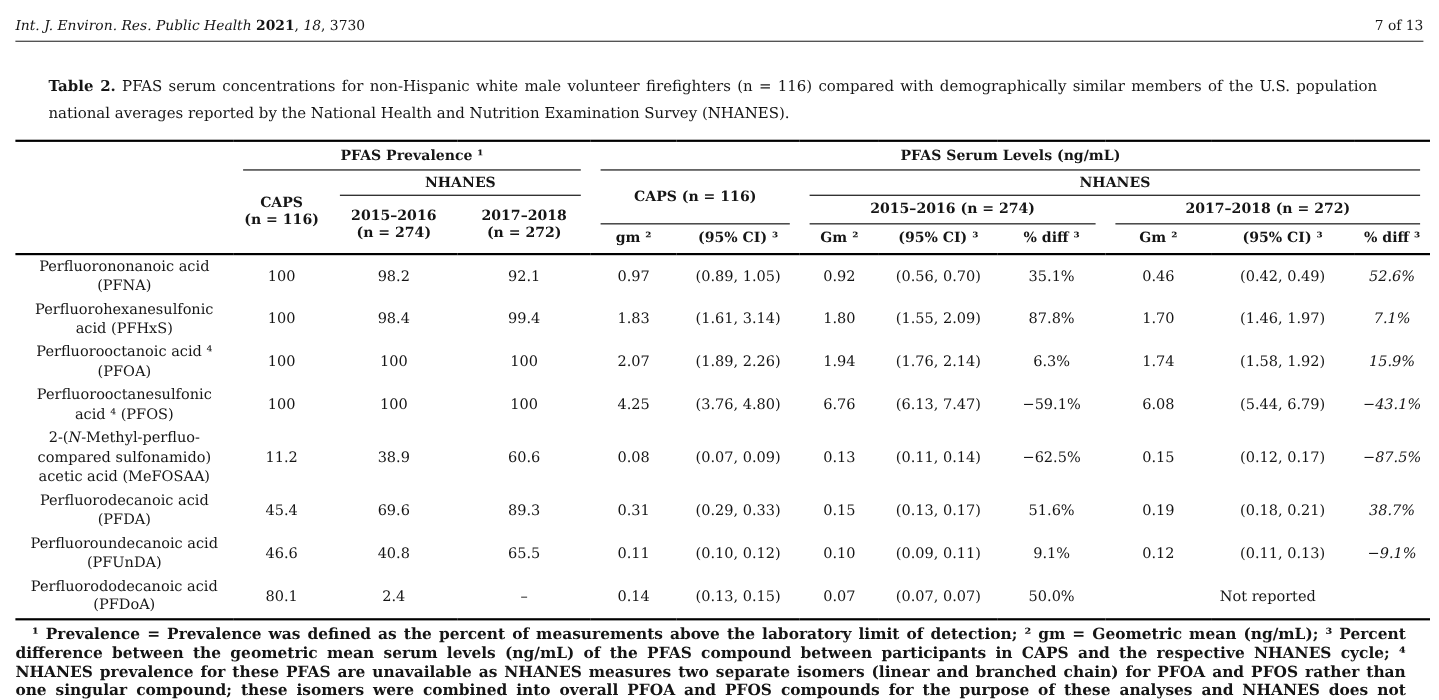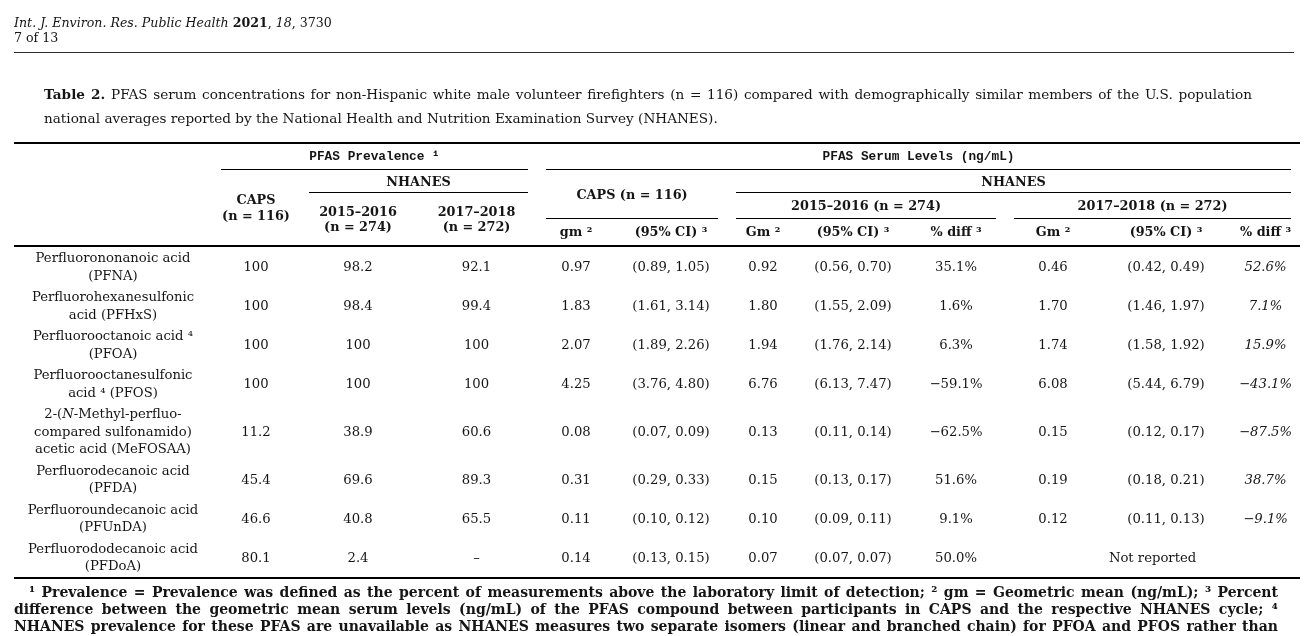--- a/index.html
+++ b/index.html
@@ -9,21 +9,20 @@
     font-family: "DejaVu Serif", "Liberation Serif", serif;
     overflow: hidden;
   }
   .page { padding: 0 14px; }
 
   
   .journal-line {
     display: flex; justify-content: space-between; align-items: baseline;
     font-size: 12.6px; padding: 15px 0 7px 0;
     border-bottom: 1.1px solid #2b2b2b;
-    flex-direction: column;
   }
   .it { font-style: italic; }
   .b  { font-weight: bold; }
 
   
   .caption {
     margin: 29px 42px 0 30px;
     font-size: 13.6px; line-height: 24px; text-align: justify;
   }
 
@@ -35,21 +34,21 @@
   }
   table.pfas thead { border-bottom: 2px solid #000; }
   th, td {
     text-align: center; vertical-align: middle;
     padding: 0 2px; font-size: 13.2px; font-weight: normal;
   }
   thead th {
     font-weight: bold; font-size: 12.8px; line-height: 15.5px;
     position: relative;
   }
-  tr.h1 th, tr.h1 td { height: 27px; font-family: Liberation Mono, monospace; }
+  tr.h1 th, tr.h1 td { height: 27px; }
   tr.h2 th { height: 23px; }
   tr.h3 th { height: 26px; }
   tr.h4 th { height: 27px; }
   th.grp::after {
     content: ""; position: absolute; left: 9px; right: 9px; bottom: 0;
     border-bottom: 1.1px solid #000;
   }
   tbody td { height: 37px; }
   td.compound { line-height: 17.5px; padding: 2px 2px; }
   .ital { font-style: italic; }
@@ -148,21 +147,21 @@
             <div>Perfluorohexanesulfonic</div>
             <div>acid (PFHxS)</div>
           </td>
           <td>100</td>
           <td>98.4</td>
           <td>99.4</td>
           <td>1.83</td>
           <td>(1.61, 3.14)</td>
           <td>1.80</td>
           <td>(1.55, 2.09)</td>
-          <td>1.6%</td>
+          <td>87.8%</td>
           <td>1.70</td>
           <td>(1.46, 1.97)</td>
           <td class="ital">7.1%</td>
         </tr>
         <tr>
           <td class="compound">
             <div>Perfluorooctanoic acid ⁴</div>
             <div>(PFOA)</div>
           </td>
           <td>100</td>

